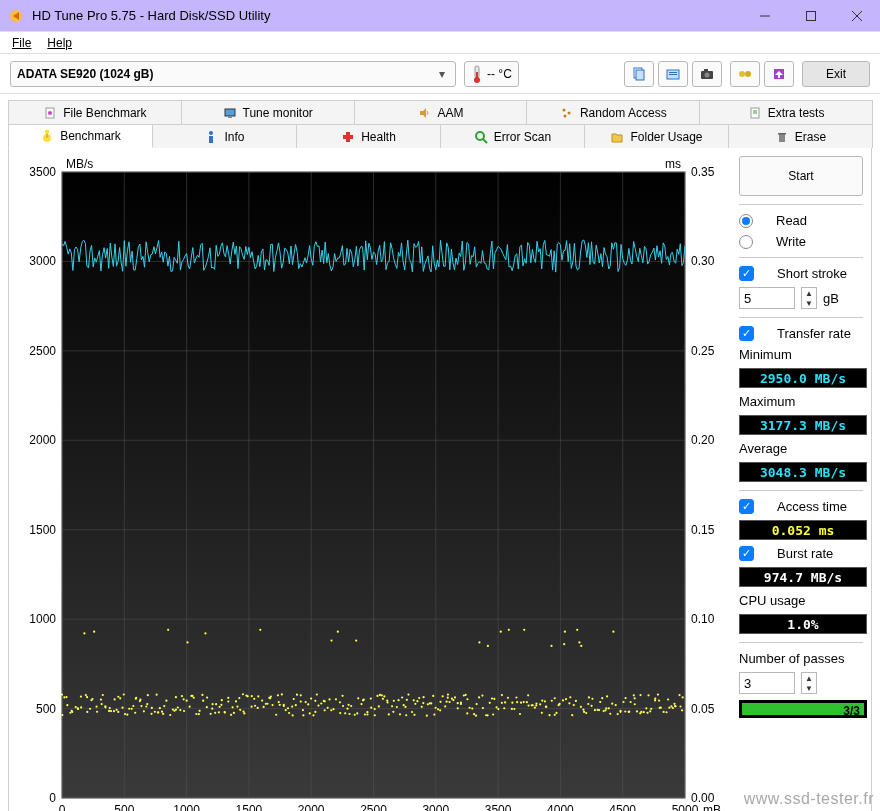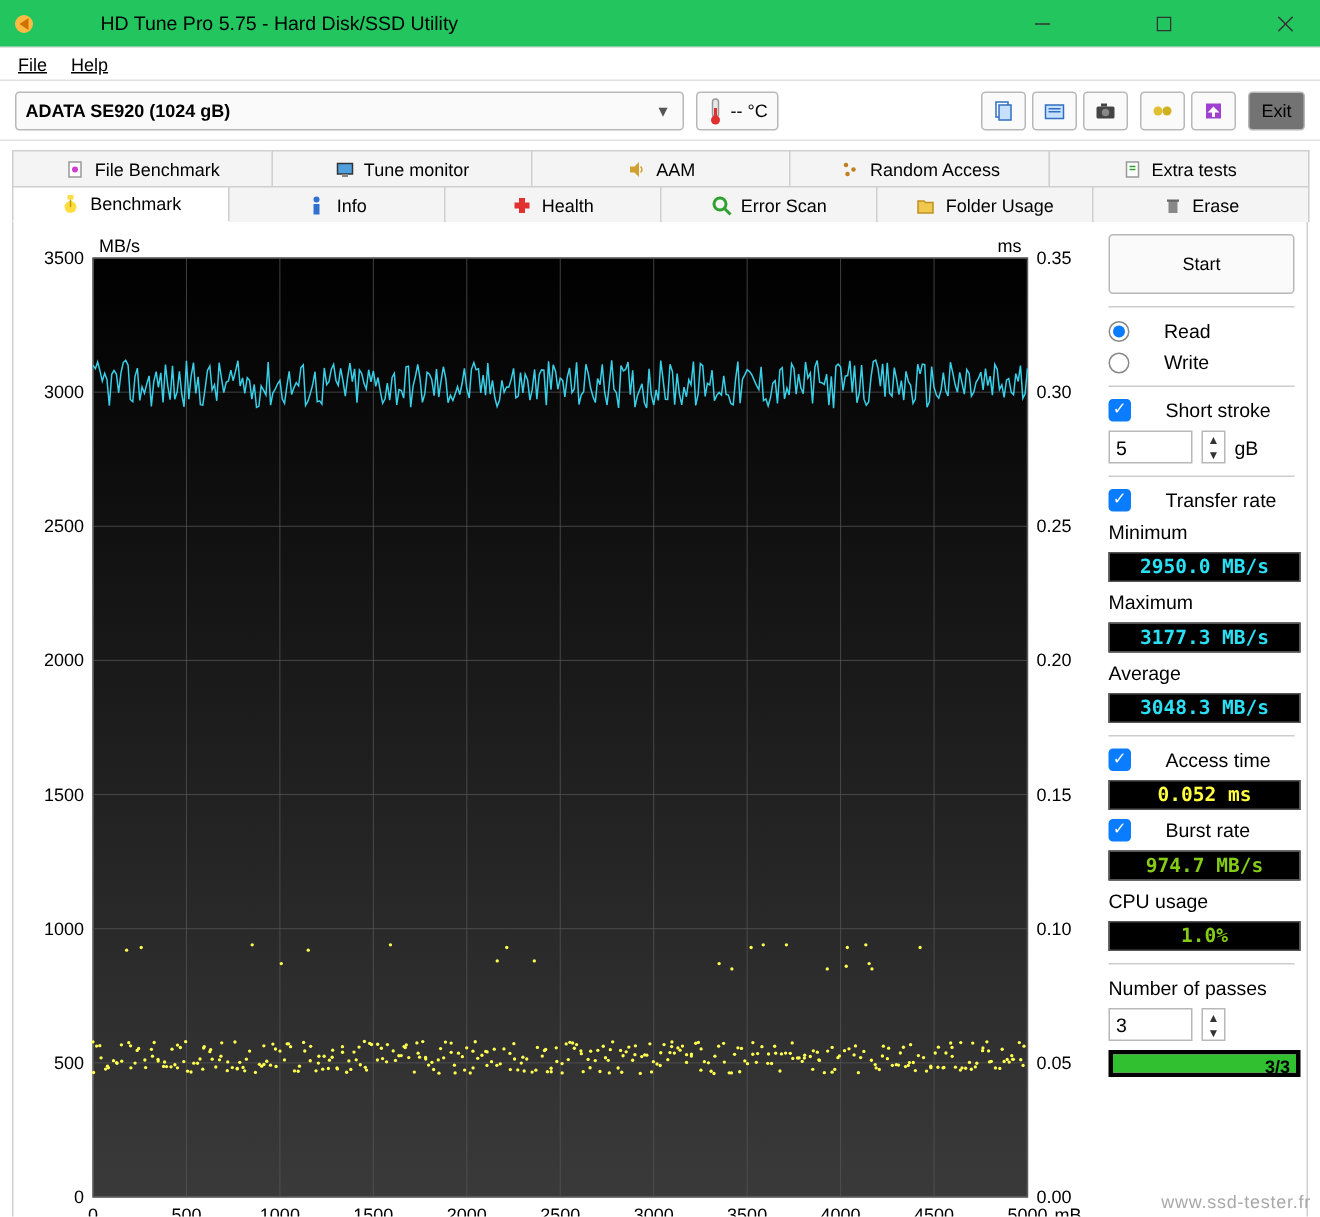--- a/index.html
+++ b/index.html
@@ -1,37 +1,37 @@
 <!DOCTYPE html>
 <html><head>
 <meta charset="utf-8">
 <style>
 * { box-sizing: border-box; margin: 0; padding: 0; }
 body { font-family: "Segoe UI", Tahoma, Arial, sans-serif; font-size: 12px; background: #fff; width: 880px; height: 811px; overflow: hidden; }
 
 
-.titlebar { height: 32px; display: flex; align-items: center; border-bottom: 1px solid #e0e0e0; background: #22c55e; gap: 35px; }
+.titlebar { height: 32px; display: flex; align-items: center; border-bottom: 1px solid #e0e0e0; background: #c4b5fd; }
 .titlebar .app-icon { width: 16px; height: 16px; margin: 0 8px; display: inline-flex; align-items: center; justify-content: center; }
 .titlebar .title { flex: 1; color: #000; font-size: 13px; }
 .titlebar .winbtn { width: 46px; height: 32px; display: inline-flex; align-items: center; justify-content: center; color: #333; }
 
 
 .menubar { height: 22px; display: flex; align-items: center; border-bottom: 1px solid #e0e0e0; padding: 0 4px; }
 .menubar .menu { padding: 2px 8px; }
 .menubar .menu .ul { text-decoration: underline; }
 
 
 .toolbar { height: 40px; display: flex; align-items: center; gap: 8px; padding: 6px 10px; border-bottom: 1px solid #e0e0e0; }
 .device-select { flex: 0 0 446px; height: 26px; border: 1px solid #b8b8b8; border-radius: 3px; display: flex; align-items: center; padding: 0 6px; background: #fafafa; }
 .device-select .text { flex: 1; font-weight: bold; }
 .device-select .chev { width: 14px; text-align: center; color: #555; }
 .temp-box { height: 26px; border: 1px solid #b8b8b8; border-radius: 3px; display: inline-flex; align-items: center; padding: 0 6px; background: #fafafa; gap: 4px; }
 .tb-group { display: flex; gap: 4px; }
 .tb-btn { width: 30px; height: 26px; border: 1px solid #b8b8b8; border-radius: 3px; background: #fafafa; display: inline-flex; align-items: center; justify-content: center; font-size: 14px; }
-.exit-btn { width: 38px; height: 26px; border: 1px solid #b8b8b8; border-radius: 3px; background: #737373; display: inline-flex; align-items: center; justify-content: center; }
+.exit-btn { width: 68px; height: 26px; border: 1px solid #b8b8b8; border-radius: 3px; background: #e5e5e5; display: inline-flex; align-items: center; justify-content: center; }
 
 
 .tabs-wrap { padding: 6px 8px 0 8px; }
 .tabrow { display: flex; }
 .tab { flex: 1; height: 24px; display: inline-flex; align-items: center; justify-content: center; gap: 6px; border: 1px solid #cfcfcf; border-bottom: none; background: #f4f4f4; margin-right: -1px; cursor: default; }
 .tab.active { background: #fff; border-bottom: 1px solid #fff; position: relative; z-index: 2; }
 .tab-content-border { border: 1px solid #cfcfcf; margin-top: -1px; padding: 8px; height: 690px; }
 
 
 .main { display: flex; gap: 8px; height: 100%; }
@@ -48,26 +48,26 @@
 .check.checked { background: #0a7cff; border-color: #0a7cff; }
 .check.checked::after { content: "✓"; color: #fff; font-size: 11px; line-height: 1; }
 .spin { display: flex; align-items: center; gap: 6px; }
 .spin input { width: 56px; height: 22px; border: 1px solid #b8b8b8; padding: 0 4px; text-align: left; font-size: 13px; }
 .spin .arrows { width: 16px; height: 22px; border: 1px solid #b8b8b8; display: flex; flex-direction: column; }
 .spin .arrows div { flex: 1; display: flex; align-items: center; justify-content: center; font-size: 8px; color: #333; }
 .label { font-size: 13px; }
 .statbox { width: 128px; height: 20px; background: #000; color: #fff; display: flex; align-items: center; justify-content: center; font-family: "Consolas", monospace; font-size: 13px; font-weight: bold; border: 1px solid #555; }
 .statbox.cyan { color: #2ae0f5; }
 .statbox.yellow { color: #ffff40; }
-.statbox.white { color: #84cc16; }
+.statbox.white { color: #ffffff; }
 .progress { width: 128px; height: 18px; border: 3px solid #000000; background: #fff; position: relative; font-weight: bold; }
 .progress .fill { position: absolute; left: 0; top: 0; bottom: 0; background: #30c030; }
 .progress .ptxt { position: absolute; right: 4px; top: 1px; font-size: 12px; }
 
-.watermark { position: absolute; bottom: 3px; right: 6px; color: #a8a8a8; font-size: 12px; font-family: Arial, sans-serif; letter-spacing: 0.5px; pointer-events: none; }
+.watermark { position: absolute; bottom: 3px; right: 6px; color: #a8a8a8; font-size: 16px; font-family: Arial, sans-serif; letter-spacing: 0.5px; pointer-events: none; }
 
 .divider { height: 1px; background: #ccc; margin: 2px 0; }
 </style>
 </head>
 <body>
 
 <div class="titlebar">
   <span class="app-icon">
     <svg width="16" height="16" viewBox="0 0 16 16">
         <circle cx="8" cy="8" r="6" fill="#ffba44"></circle>

